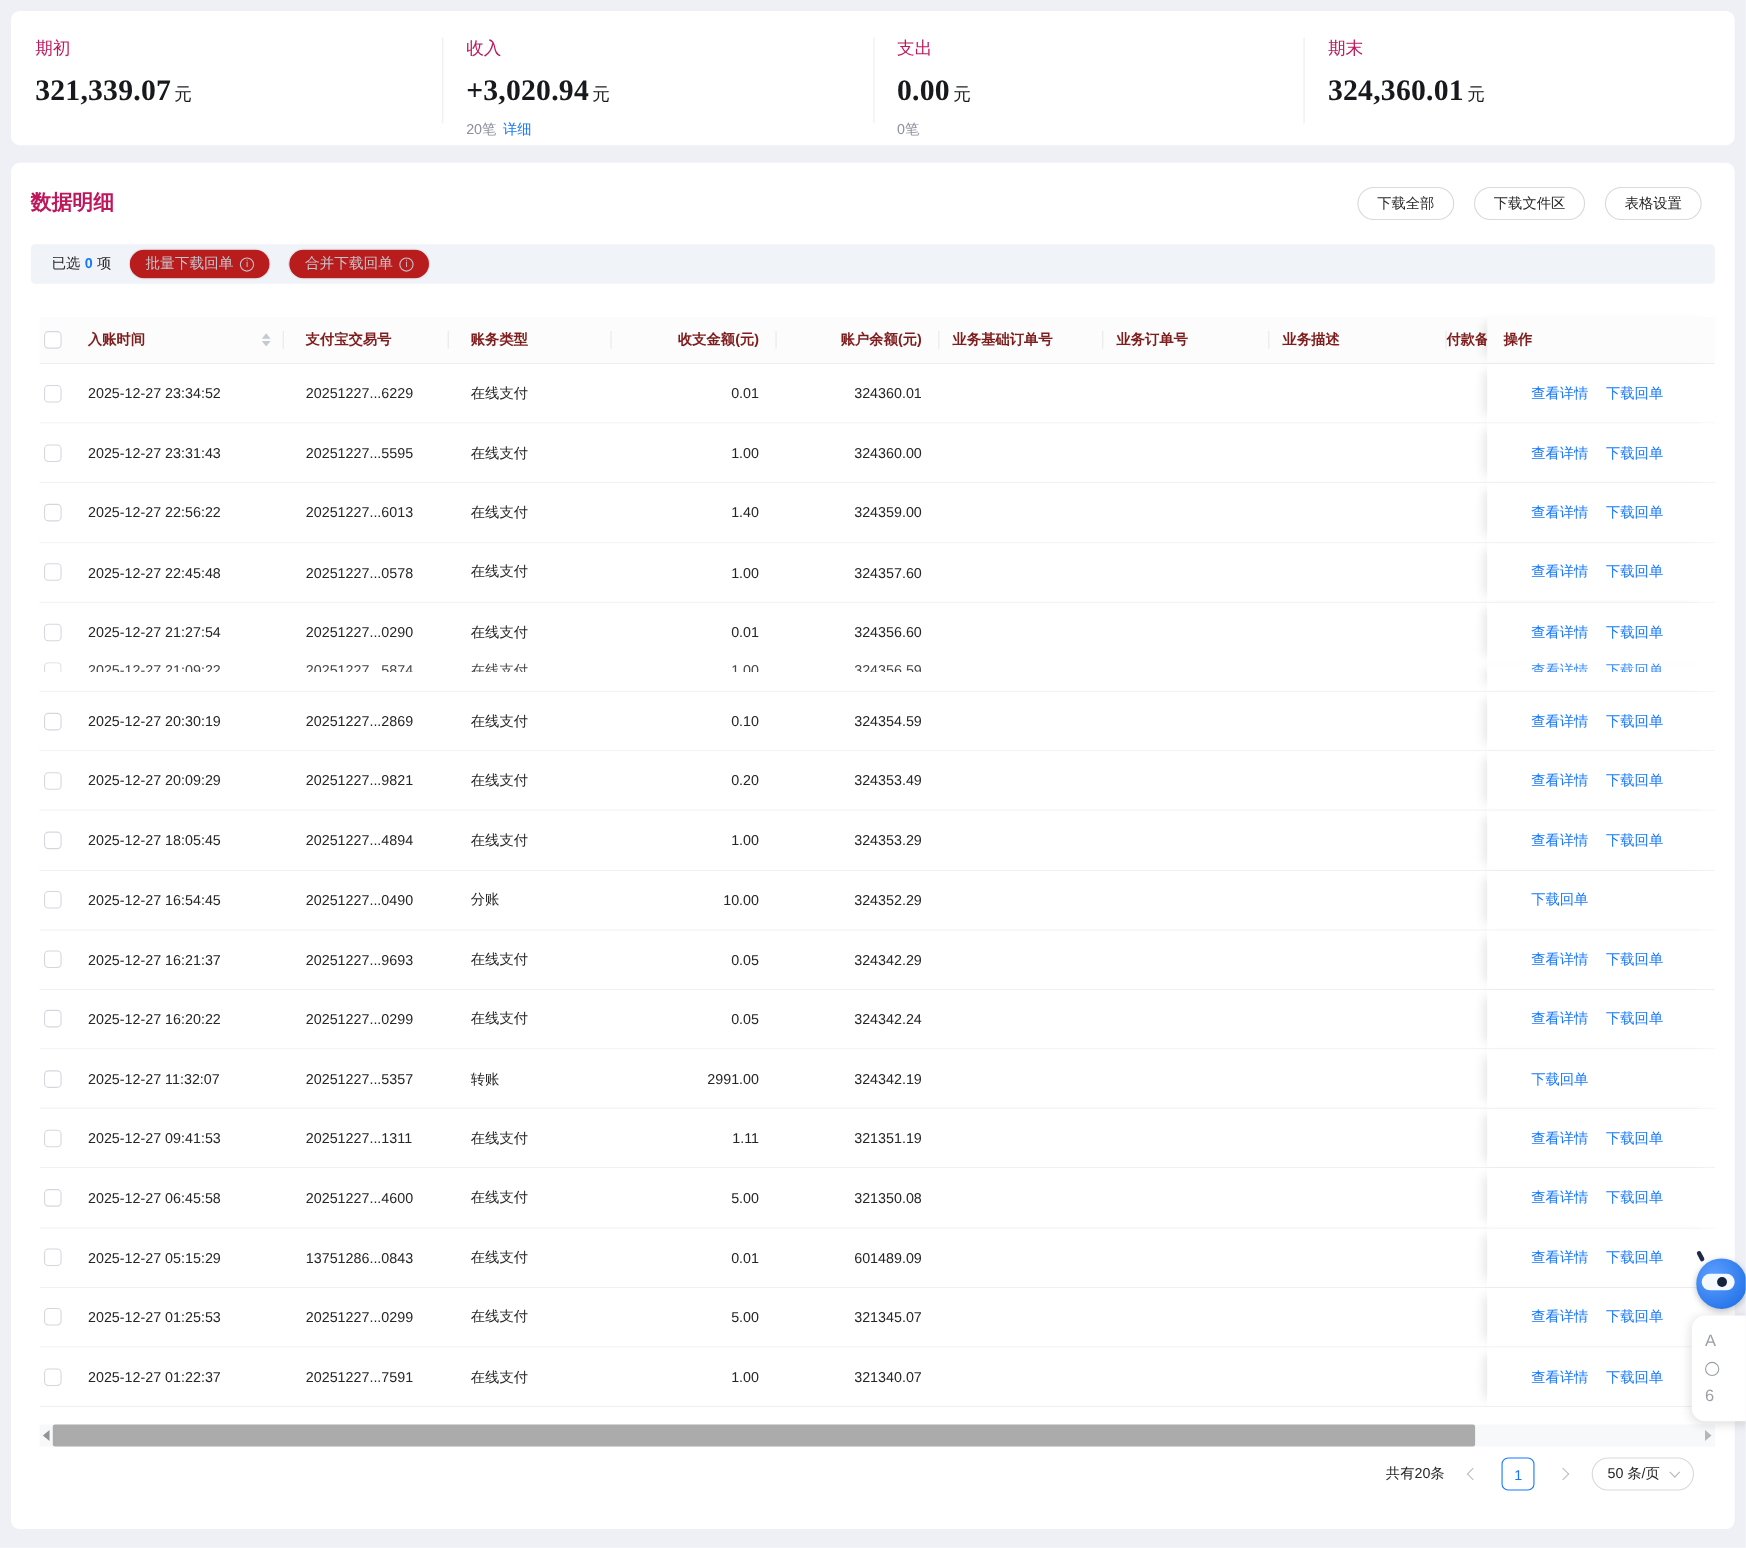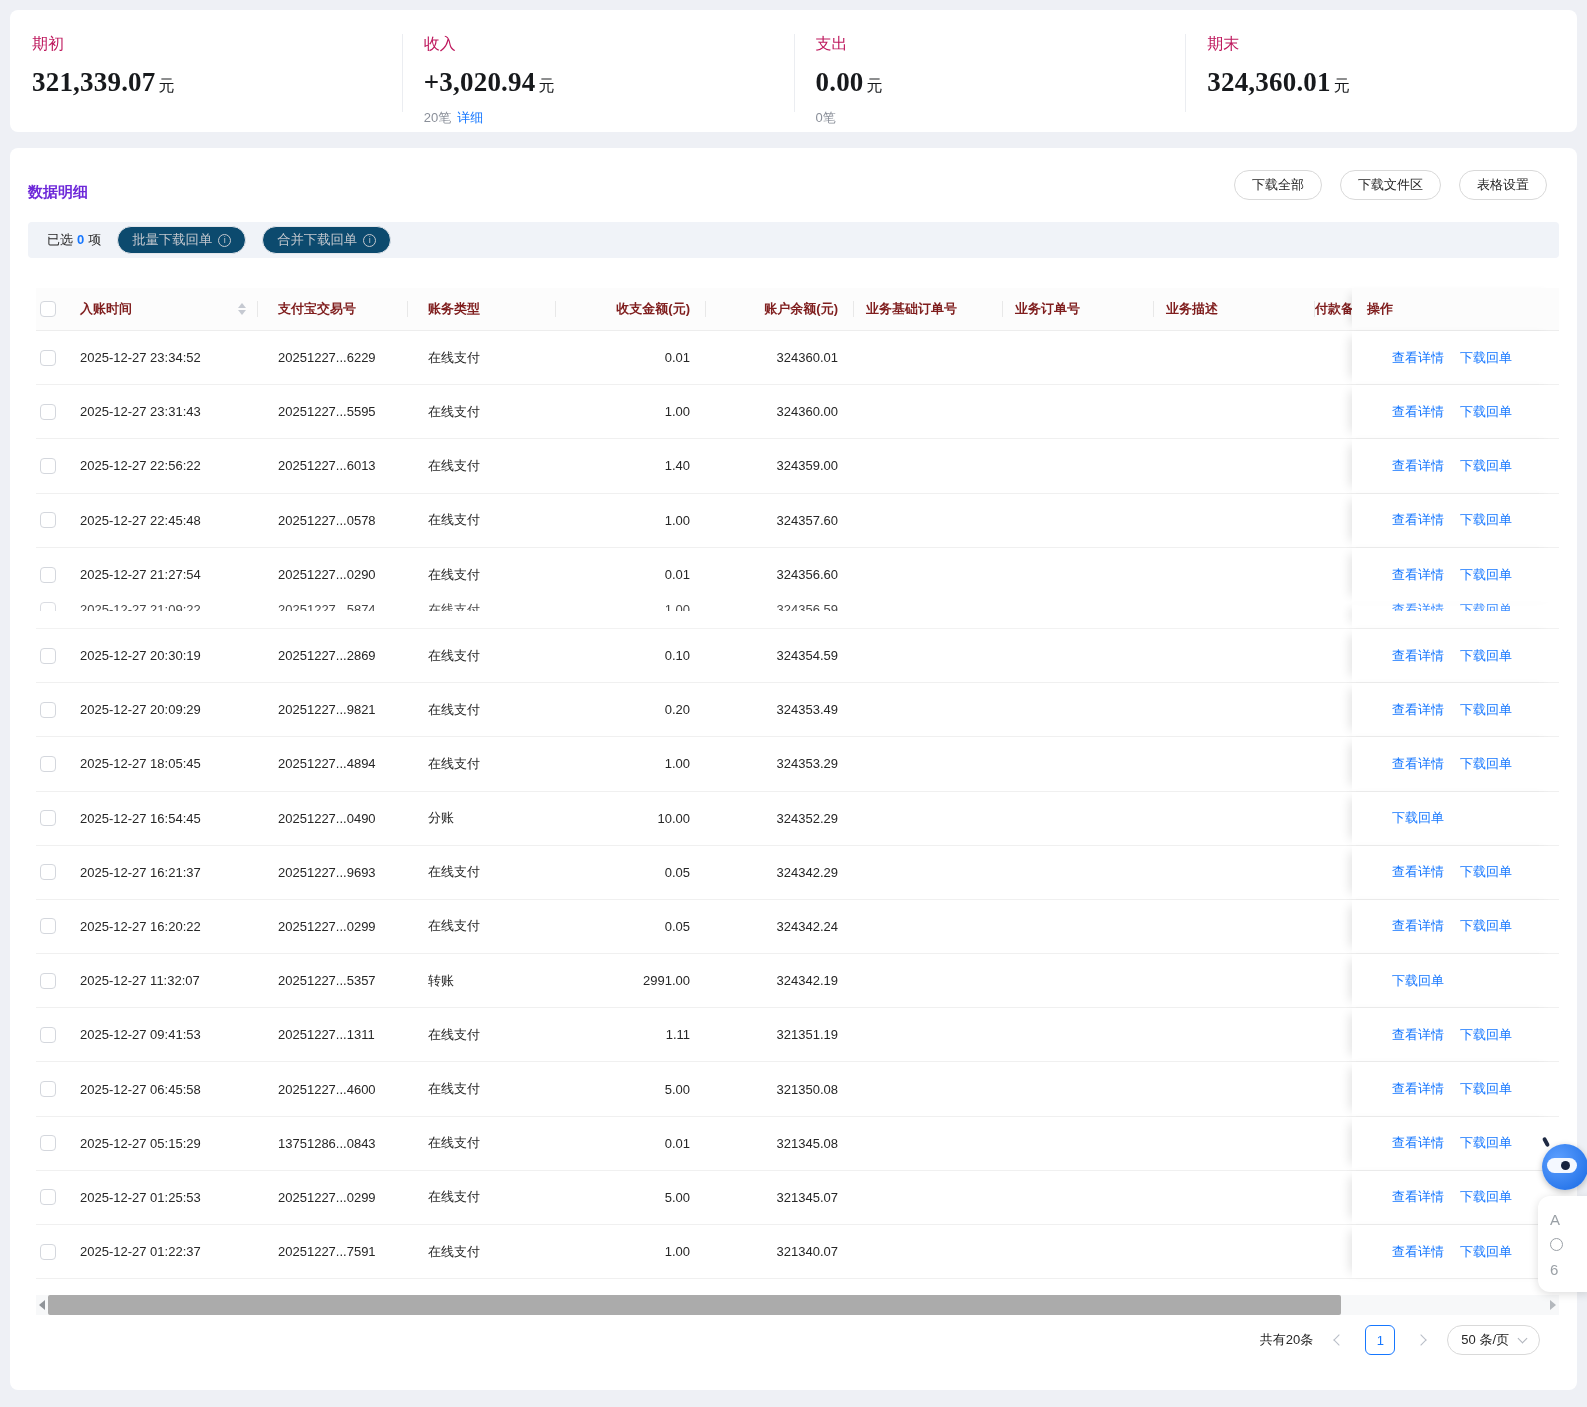--- a/index.html
+++ b/index.html
@@ -20,30 +20,30 @@
   .sum-col + .sum-col::before { content:""; position:absolute; left:0; top:24px; bottom:20px; width:1px; background:#ebedf1; }
   .sum-label { font-size:16px; color:#be185d; }
   .sum-value-line { margin-top:12px; color:#17191c; }
   .sum-value { font-size:27px; font-weight:600; letter-spacing:.2px;font-family:Liberation Serif, serif; }
   .sum-unit { font-size:16px; font-weight:400; margin-left:3px; }
   .sum-sub { margin-top:11px; font-size:13px; color:#8a8f99; }
   .sum-link { color:#1677ff; margin-left:6px; cursor:pointer; text-decoration:none; }
 
   
   .main { left:10px; top:148px; width:1567px; height:1242px; }
-  .panel-title { position:absolute; left:18px; top:35px; font-size:15px; font-weight:600; color:#6d28d9; }
+  .panel-title { position:absolute; left:18px; top:23px; font-size:19px; font-weight:600; color:#be185d; }
   .toolbar { position:absolute; right:30px; top:22px; display:flex; gap:18px; }
   .pill-btn { height:30px; padding:0 17px; border:1px solid #d9d9d9; border-radius:16px;
               background:#fff; color:#262626; font-size:13px; display:flex; align-items:center; cursor:pointer; }
 
   .selection-bar { position:absolute; left:18px; top:74px; width:1531px; height:36px; background:#f0f3f8;
                    border-radius:4px; display:flex; align-items:center; padding-left:19px; gap:16px; }
   .sel-text { color:#262626; }
   .sel-count { color:#1677ff; font-weight:700; padding:0 4px; }
-  .pill-disabled { height:28px; padding:0 14px; border-radius:15px; background:#0c4a6e; border:1px solid #e3e6eb;
+  .pill-disabled { height:28px; padding:0 14px; border-radius:15px; background:#b91c1c; border:1px solid #e3e6eb;
                    color:#c3c7ce; display:flex; align-items:center; gap:6px; cursor:not-allowed; }
   .info-icon { width:13px; height:13px; border:1px solid #c3c7ce; border-radius:50%; display:inline-flex;
                align-items:center; justify-content:center; }
   .info-icon::after { content:"i"; font-size:9px; line-height:1; }
 
   
   .table { position:absolute; left:26px; top:140px; width:1523px; }
   .thead { display:flex; align-items:flex-start; height:43px; background:#fcfcfc; border-bottom:1px solid #ededed;
            font-weight:700; color:#7f1d1d; position:relative; }
   .trow { display:flex; align-items:center; height:54.2px; border-bottom:1px solid #f0f0f0; position:relative; background:#fff; }
@@ -681,21 +681,21 @@
     <div class="cell c-txn">
             <span class="slice txt">13751286...0843</span>
           </div>
     <div class="cell c-type">
             <span class="slice txt">在线支付</span>
           </div>
     <div class="cell c-amount">
             <span class="slice txt">0.01</span>
           </div>
     <div class="cell c-balance">
-            <span class="slice txt">321345.08</span>
+            <span class="slice txt">601489.09</span>
           </div>
     <div class="cell c-base"></div>
     <div class="cell c-order"></div>
     <div class="cell c-desc"></div>
     <div class="cell c-remark"></div>
     <div class="cell c-action">
       <span class="slice links">
               <a class="link">查看详情</a>
               <a class="link">下载回单</a>
             </span>

